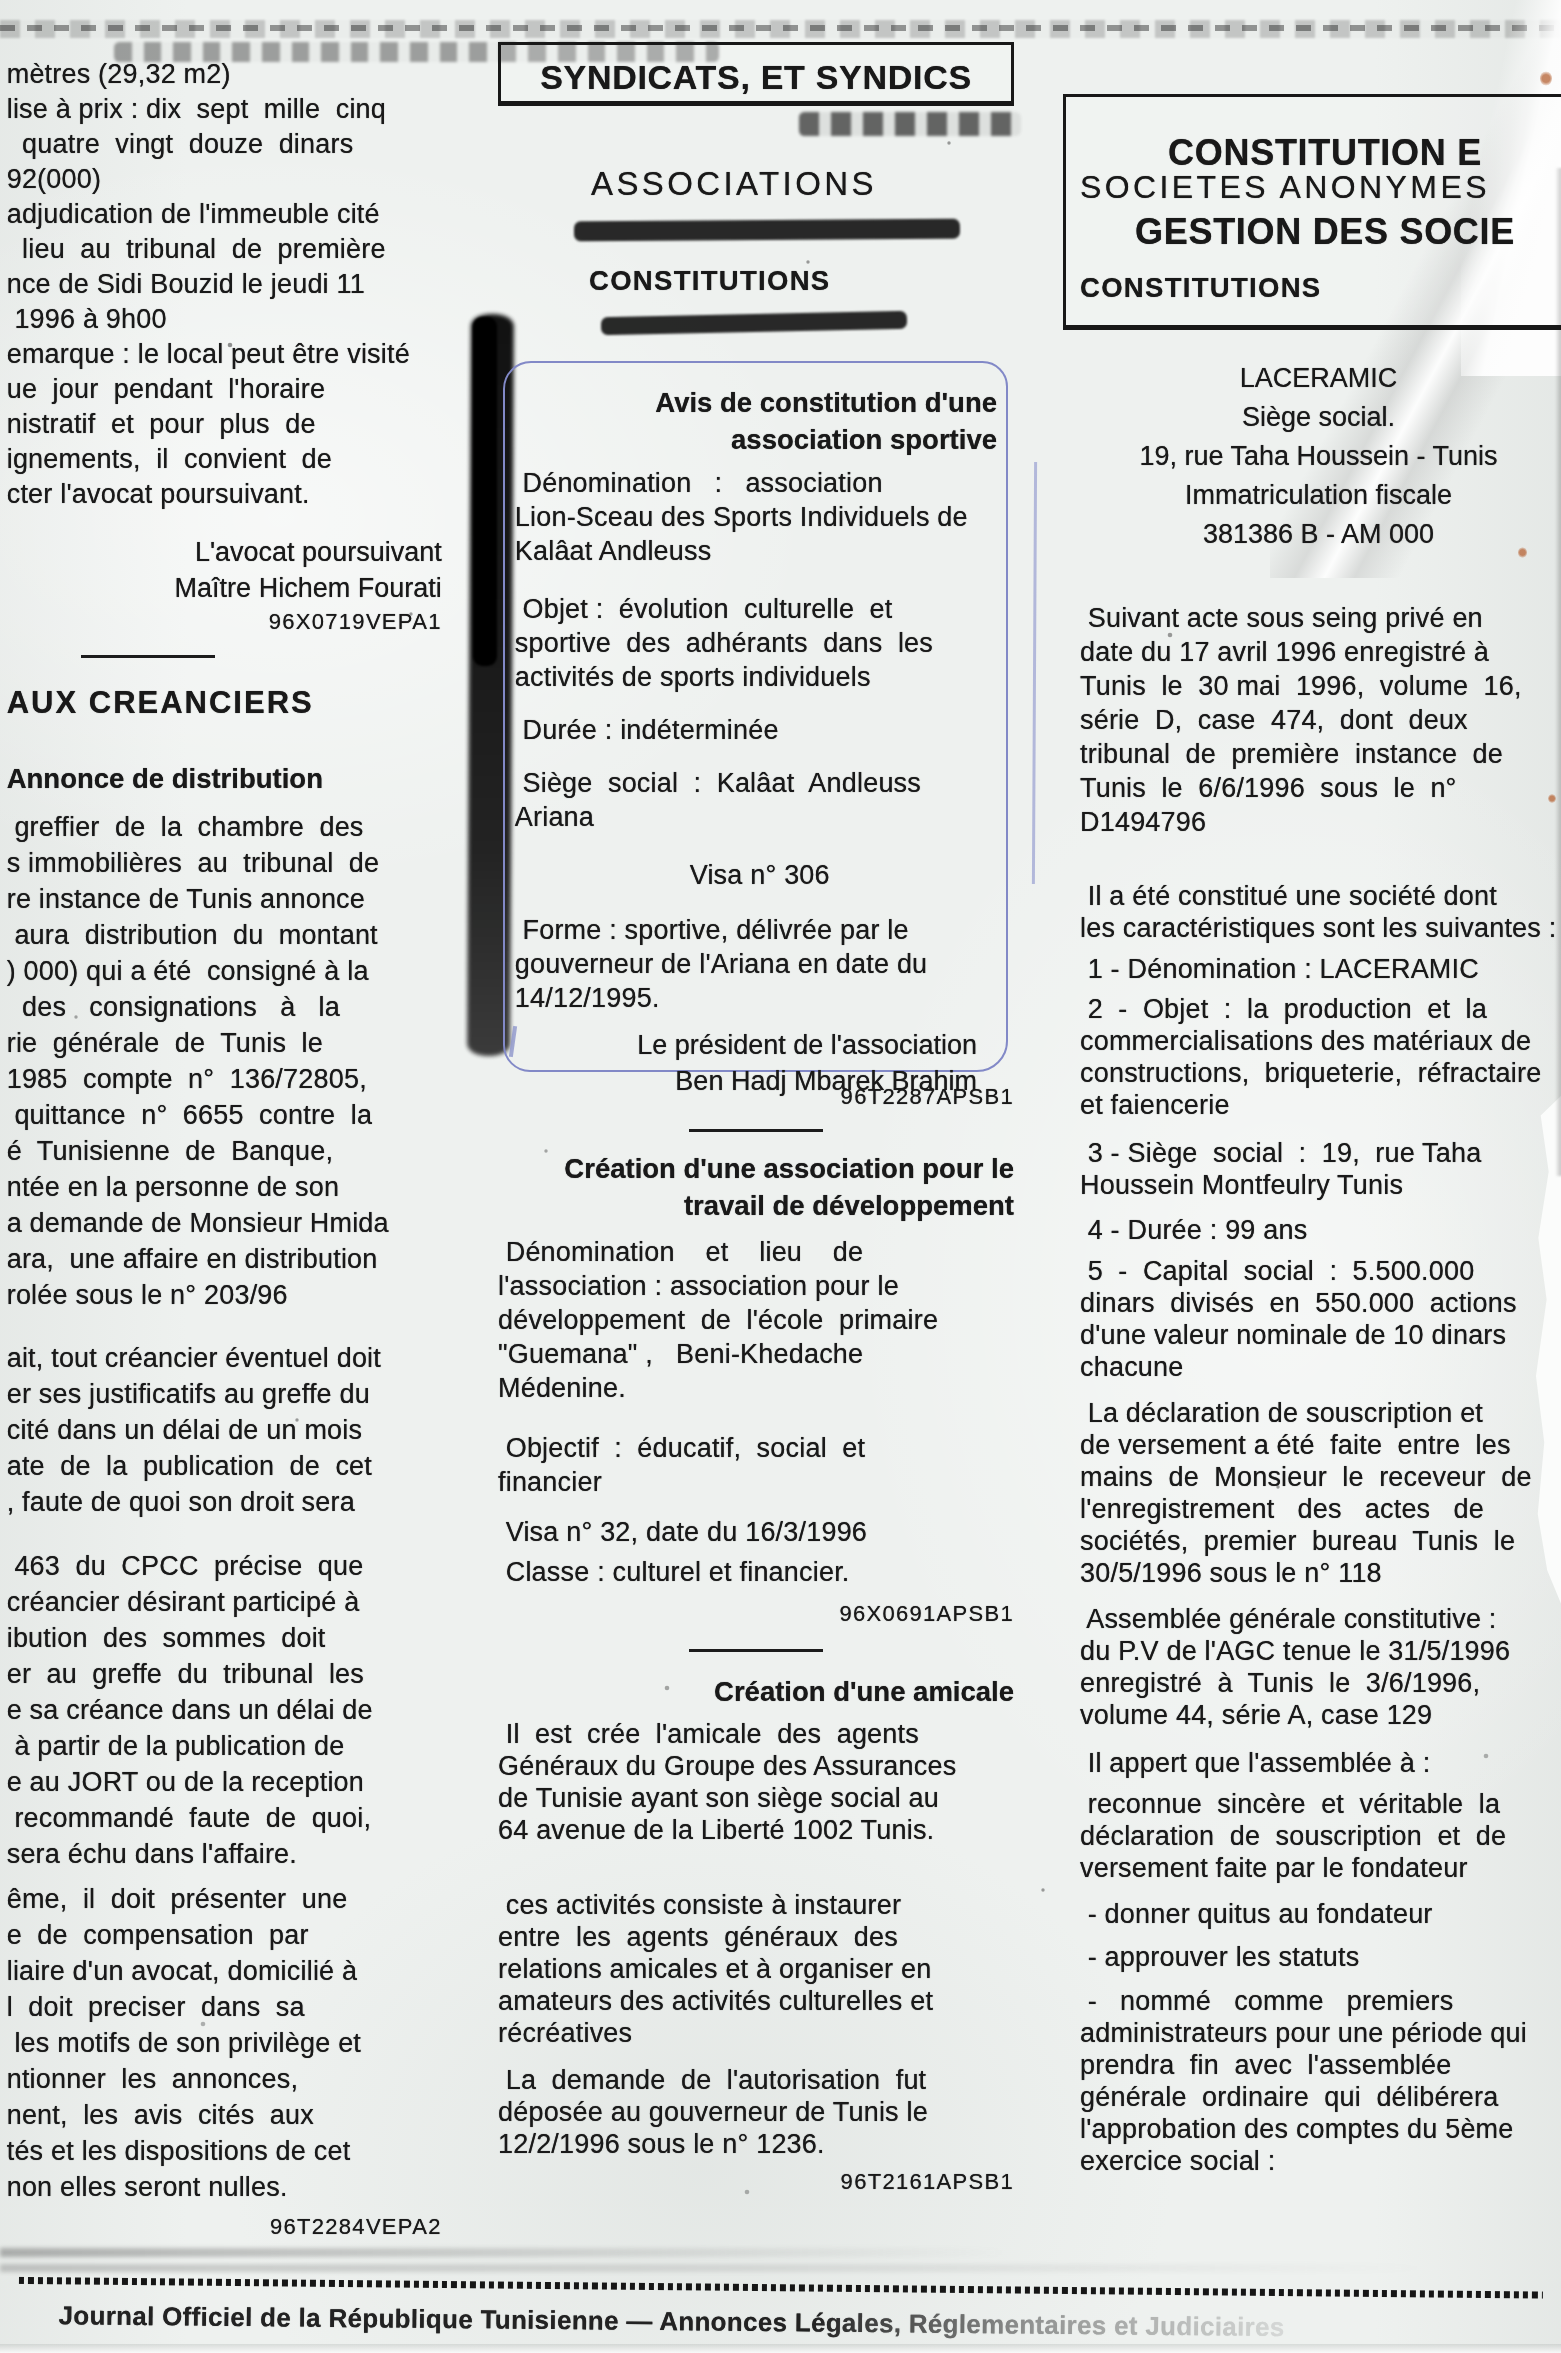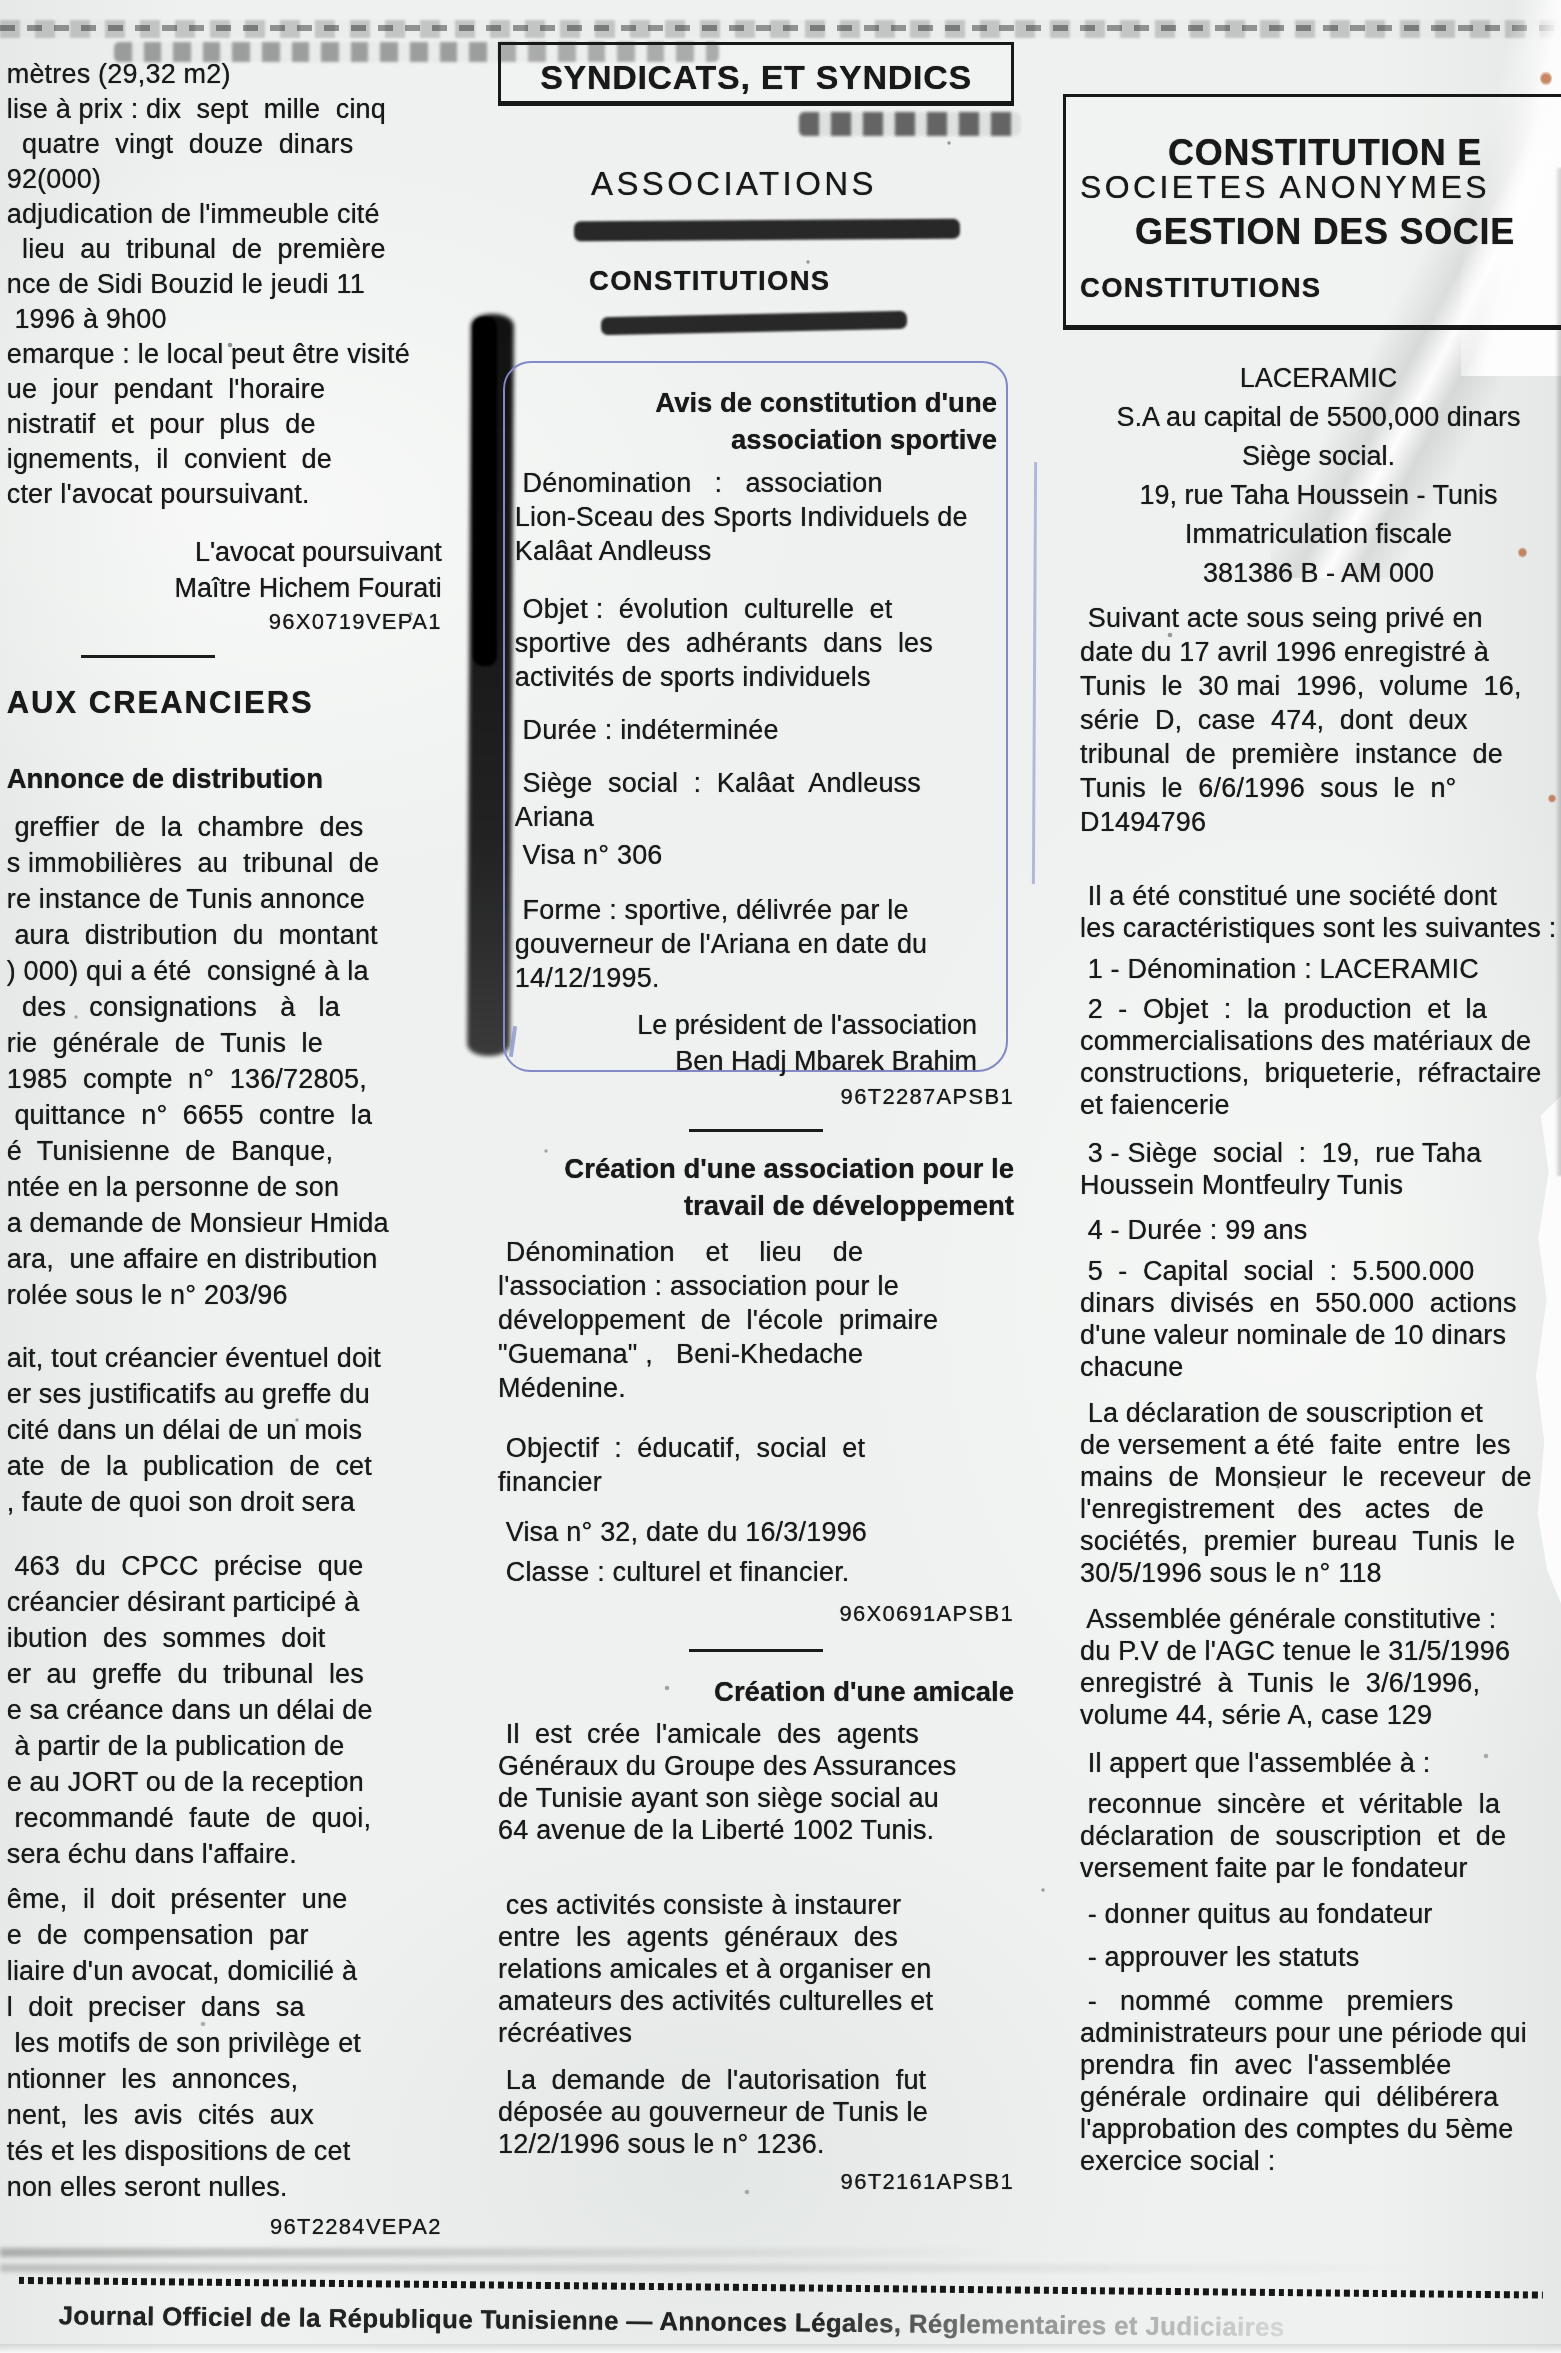--- a/index.html
+++ b/index.html
@@ -226,21 +226,21 @@
         <div class="ln">sportive  des  adhérants  dans  les</div>
         <div class="ln">activités de sports individuels</div>
       </div>
       <div class="blk inner body" style="margin-top: 19px; line-height: 34px;">
         <div class="ln"> Durée : indéterminée</div>
       </div>
       <div class="blk inner body" style="margin-top: 19px; line-height: 34px;">
         <div class="ln"> Siège  social  :  Kalâat  Andleuss</div>
         <div class="ln">Ariana</div>
       </div>
-      <div class="blk inner body" style="margin-top: 4px; line-height: 34px;">
+      <div class="blk inner body" style="margin-top: 24px; line-height: 34px; text-align: center;">
         <div class="ln"> Visa n° 306</div>
       </div>
       <div class="blk inner body" style="margin-top: 21.5px; line-height: 34px;">
         <div class="ln"> Forme : sportive, délivrée par le</div>
         <div class="ln">gouverneur de l'Ariana en date du</div>
         <div class="ln">14/12/1995.</div>
       </div>
       <div class="blk inner sig" style="margin-top: 12px;">
         <div class="ln">Le président de l'association</div>
         <div class="ln">Ben Hadj Mbarek Brahim</div>
@@ -310,21 +310,20 @@
       <div class="ln">GESTION DES SOCIE</div>
     </div>
     <div class="blk title" style="top: 168px; font-size: 32px; padding-left: 0px;">
       <div class="ln">SOCIETES ANONYMES</div>
     </div>
     <div class="blk title2" style="top: 272px; padding-left: 0px;">
       <div class="ln">CONSTITUTIONS</div>
     </div>
     <div class="blk center" style="top: 359px; line-height: 39px;">
       <div class="ln">LACERAMIC</div>
-      <div class="ln">S.A au capital de 5500,000 dinars</div>
       <div class="ln">Siège social.</div>
       <div class="ln">19, rue Taha Houssein - Tunis</div>
       <div class="ln">Immatriculation fiscale</div>
       <div class="ln">381386 B - AM 000</div>
     </div>
     <div class="blk body" style="top: 601px; line-height: 34px;">
       <div class="ln"> Suivant acte sous seing privé en</div>
       <div class="ln">date du 17 avril 1996 enregistré à</div>
       <div class="ln">Tunis  le  30 mai  1996,  volume  16,</div>
       <div class="ln">série  D,  case  474,  dont  deux</div>

